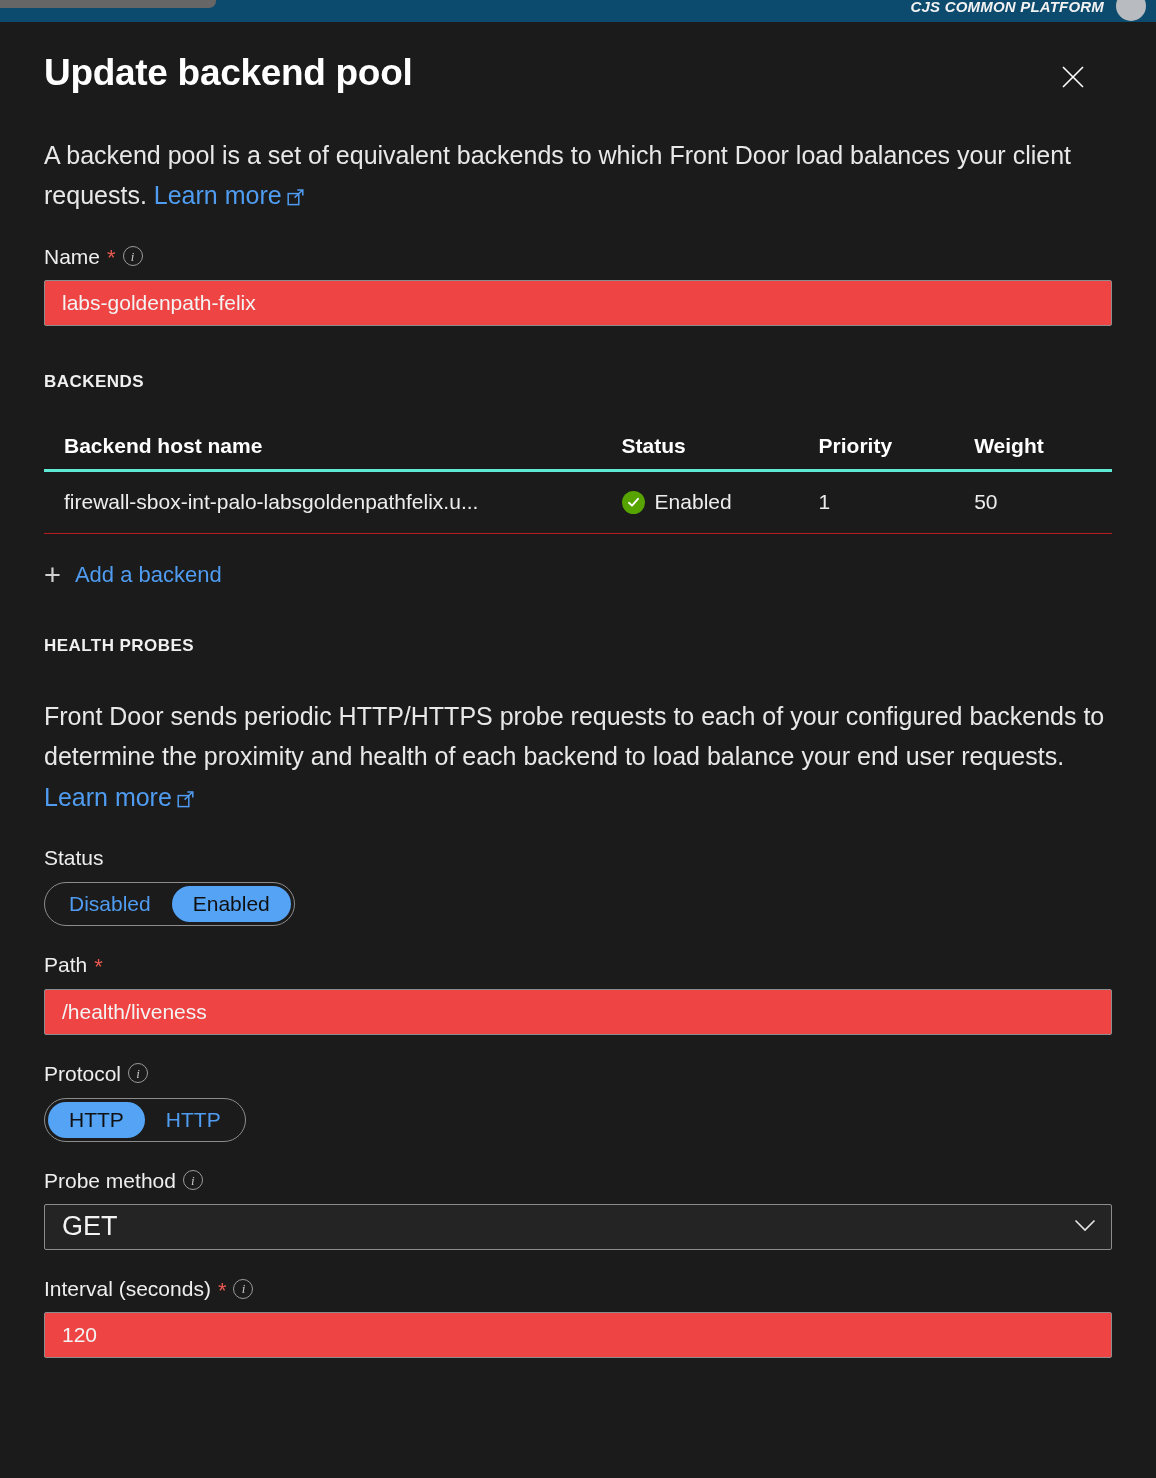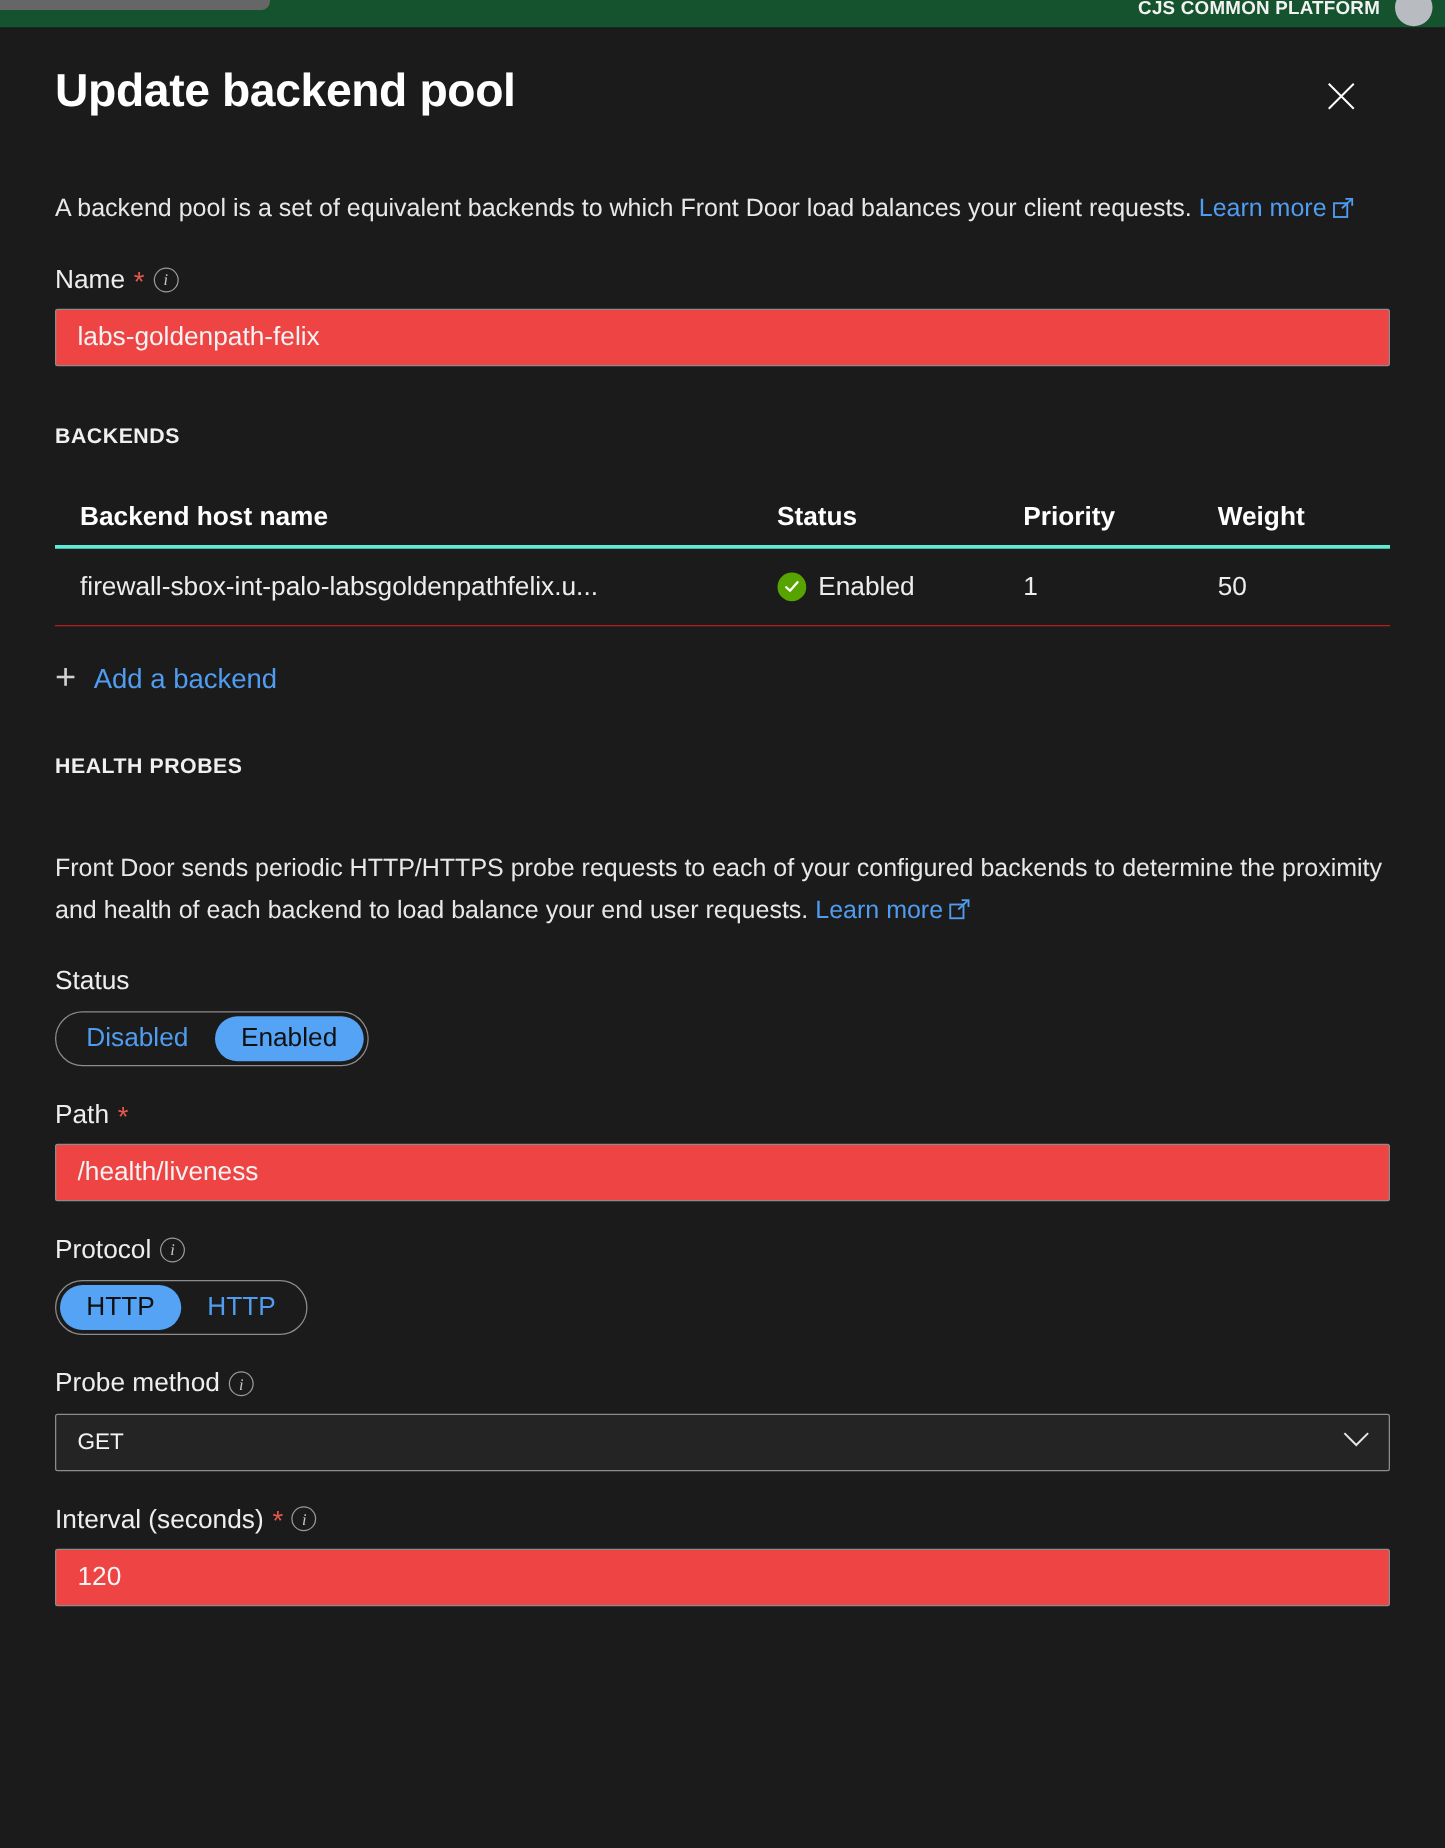--- a/index.html
+++ b/index.html
@@ -11,22 +11,23 @@
     background: #1b1b1b;
     font-family: "Liberation Sans", sans-serif;
     -webkit-font-smoothing: antialiased;
   }
 
   
   .chrome-strip {
     position: relative;
     width: 100%;
     height: 22px;
-    background: #14532d;
+    background: #0c4a6e;
     overflow: hidden;
+    font-style: italic;
   }
   .chrome-tabbar {
     position: absolute;
     left: 0; top: 0;
     width: 216px; height: 8px;
     background: #666666;
     border-bottom-right-radius: 7px;
   }
   .portal-account {
     position: absolute;
@@ -77,22 +78,22 @@
     margin-right: 22px;
     width: 34px; height: 34px;
     display: flex; align-items: center; justify-content: center;
     cursor: pointer;
     background: none; border: none;
   }
   .close-btn svg { display: block; }
 
   
   .description {
-    margin-top: 56px;
-    font-size: 20px;
+    margin-top: 40px;
+    font-size: 25px;
     line-height: 1.62;
     color: #e8e8e8;
     max-width: 1072px;
   }
   .link {
     color: #4f9cf0;
     text-decoration: none;
     cursor: pointer;
   }
   .ext-icon {
@@ -150,21 +151,21 @@
   .text-input::placeholder { color: #8a8a8a; }
 
   .select-wrap { position: relative; margin-top: 11px; }
   .select-box {
     width: 100%;
     height: 46px;
     background: #242424;
     border: 1px solid #8c8c8c;
     border-radius: 2px;
     color: #f3f3f3;
-    font-size: 18px;
+    font-size: 27px;
     display: flex;
     align-items: center;
     padding: 0 17px;
     cursor: pointer;
   }
   .select-chevron {
     position: absolute;
     right: 16px; top: 50%;
     transform: translateY(-50%);
     pointer-events: none;

